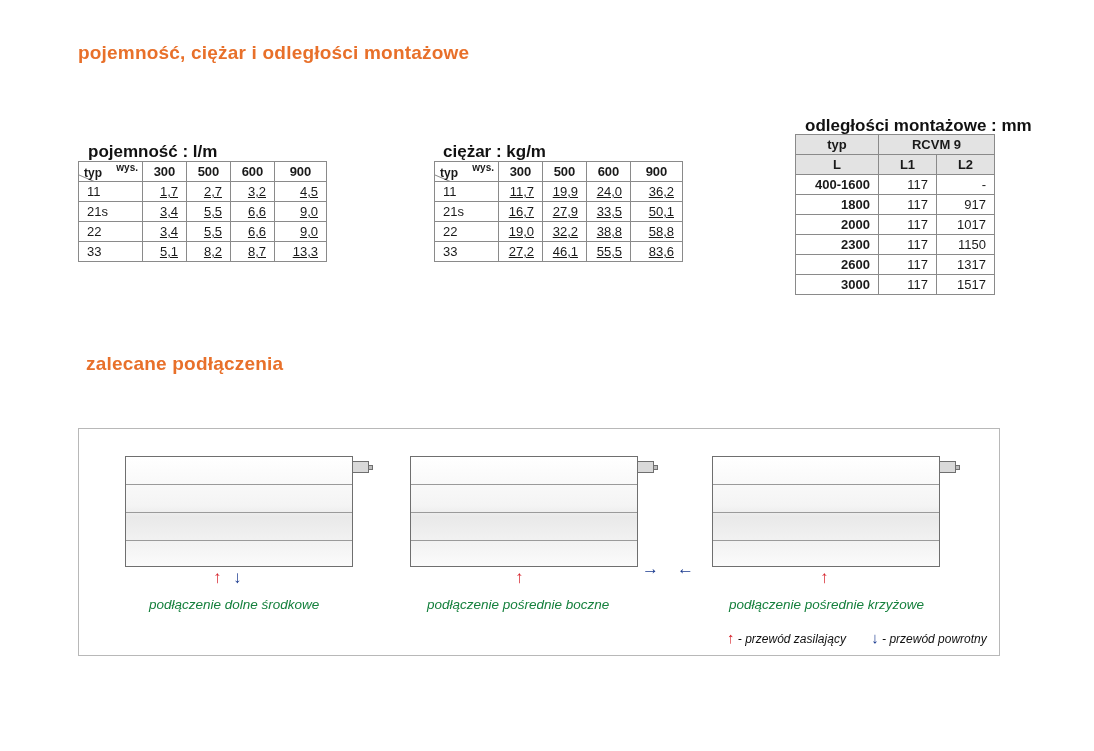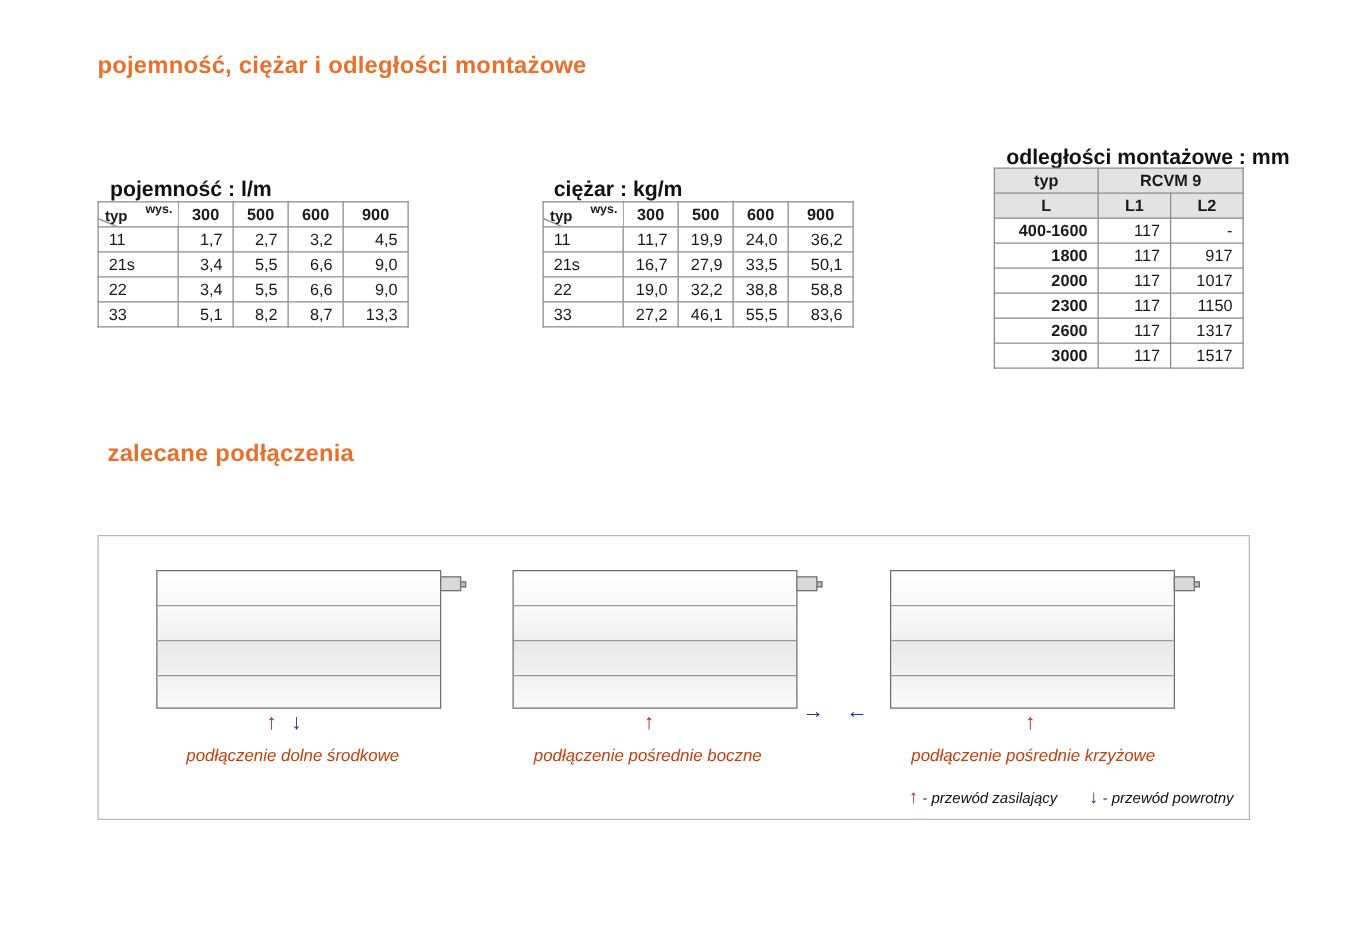--- a/index.html
+++ b/index.html
@@ -106,20 +106,21 @@
   }
   .hdr-num.wide { width: 52px; }
   .row-label {
     font-weight: bold;
     text-align: left;
     padding-left: 8px !important;
   }
   .num {
     text-align: right;
     padding-right: 8px !important;
+    text-decoration: underline;
   }
 
   
   #table-mount { left: 795px; top: 134px; }
   #table-mount td {
     text-align: center;
     font-size: 13px;
   }
   #table-mount .th-grey {
     background: #e3e3e3;
@@ -199,21 +200,21 @@
     line-height: 1;
     font-weight: bold;
   }
   .arrow.red { color: #d6232b; }
   .arrow.blue { color: #1a3a8f; }
 
   .caption-conn {
     position: absolute;
     font-size: 13.5px;
     font-style: italic;
-    color: #c2410c;
+    color: #15803d;
     white-space: nowrap;
   }
   #conn-cap-1 { left: 70px; top: 168px; }
   #conn-cap-2 { left: 348px; top: 168px; }
   #conn-cap-3 { left: 650px; top: 168px; }
 
   .legend {
     position: absolute;
     left: 648px;
     top: 200px;

